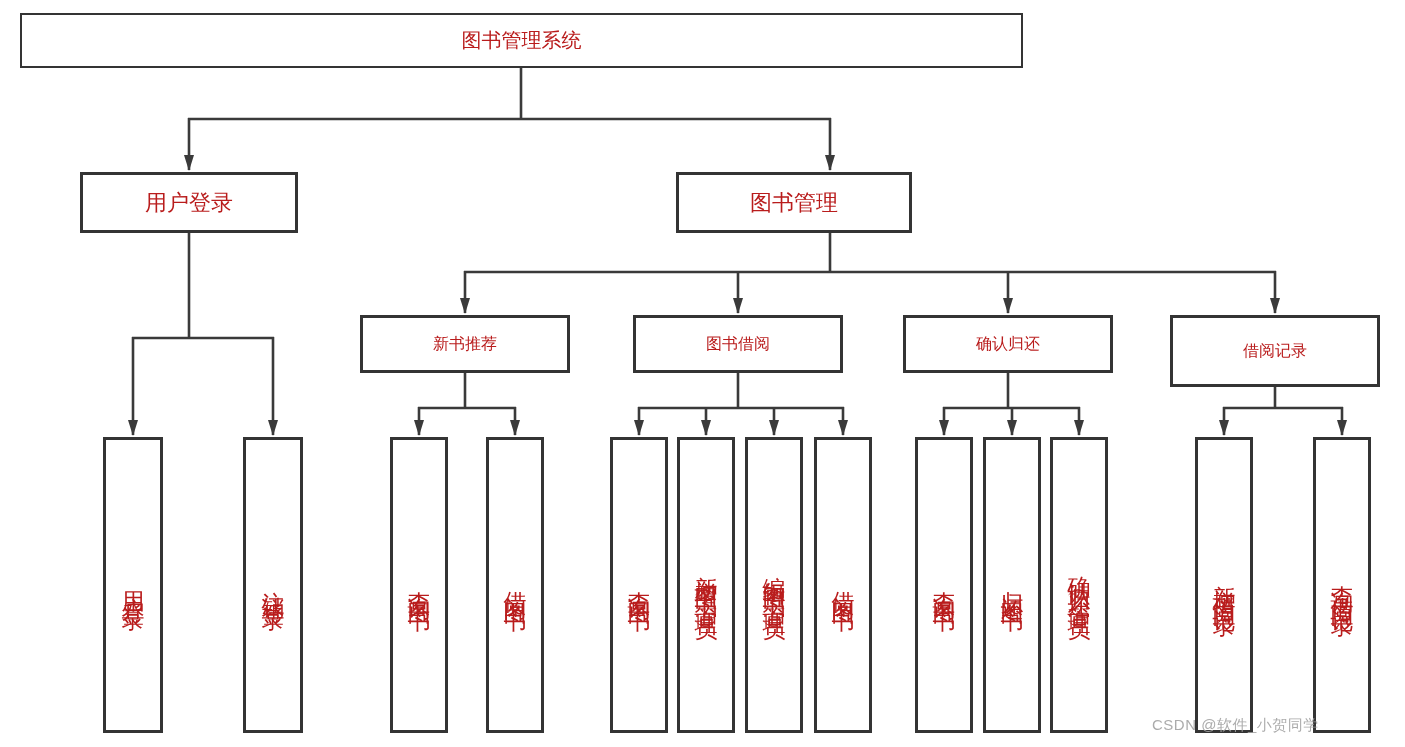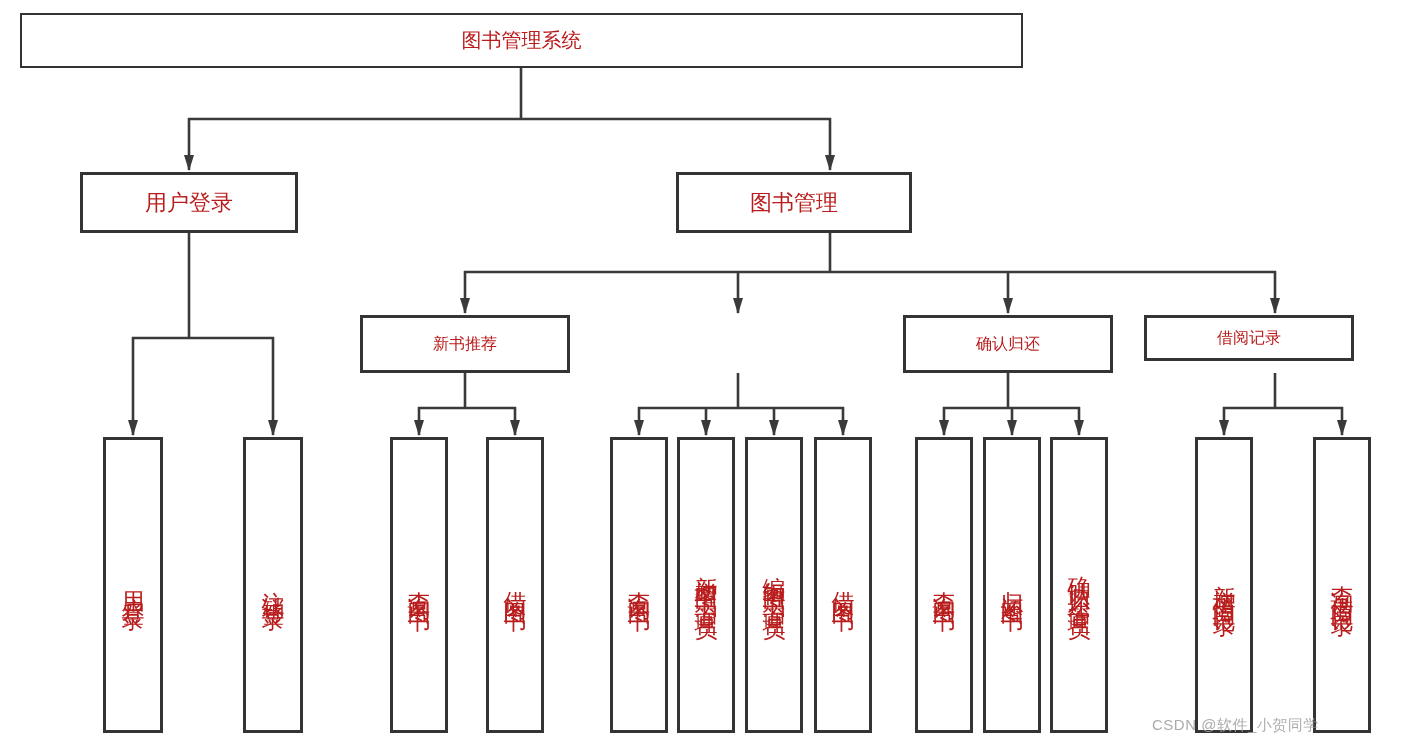--- a/index.html
+++ b/index.html
@@ -89,24 +89,27 @@
   <div class="node lvl2" style="left:80px;top:172px;width:218px;height:61px">
     <span>用户登录</span>
   </div>
   <div class="node lvl2" style="left:676px;top:172px;width:236px;height:61px">
     <span>图书管理</span>
   </div>
 
   <div class="node lvl3" style="left:360px;top:315px;width:210px;height:58px">
     <span>新书推荐</span>
   </div>
+  <div class="node lvl3" style="left:633px;top:315px;width:210px;height:58px">
+    <span>图书借阅</span>
+  </div>
   <div class="node lvl3" style="left:903px;top:315px;width:210px;height:58px">
     <span>确认归还</span>
   </div>
-  <div class="node lvl3" style="left:1144px;top:315px;width:210px;height:46px">
+  <div class="node lvl3" style="left:1170px;top:315px;width:210px;height:72px">
     <span>借阅记录</span>
   </div>
 
   <div class="node vbox" style="left:103px;top:437px;width:60px;height:296px">
     <span>用户登录</span>
   </div>
   <div class="node vbox" style="left:243px;top:437px;width:60px;height:296px">
     <span>注销登录</span>
   </div>
 

